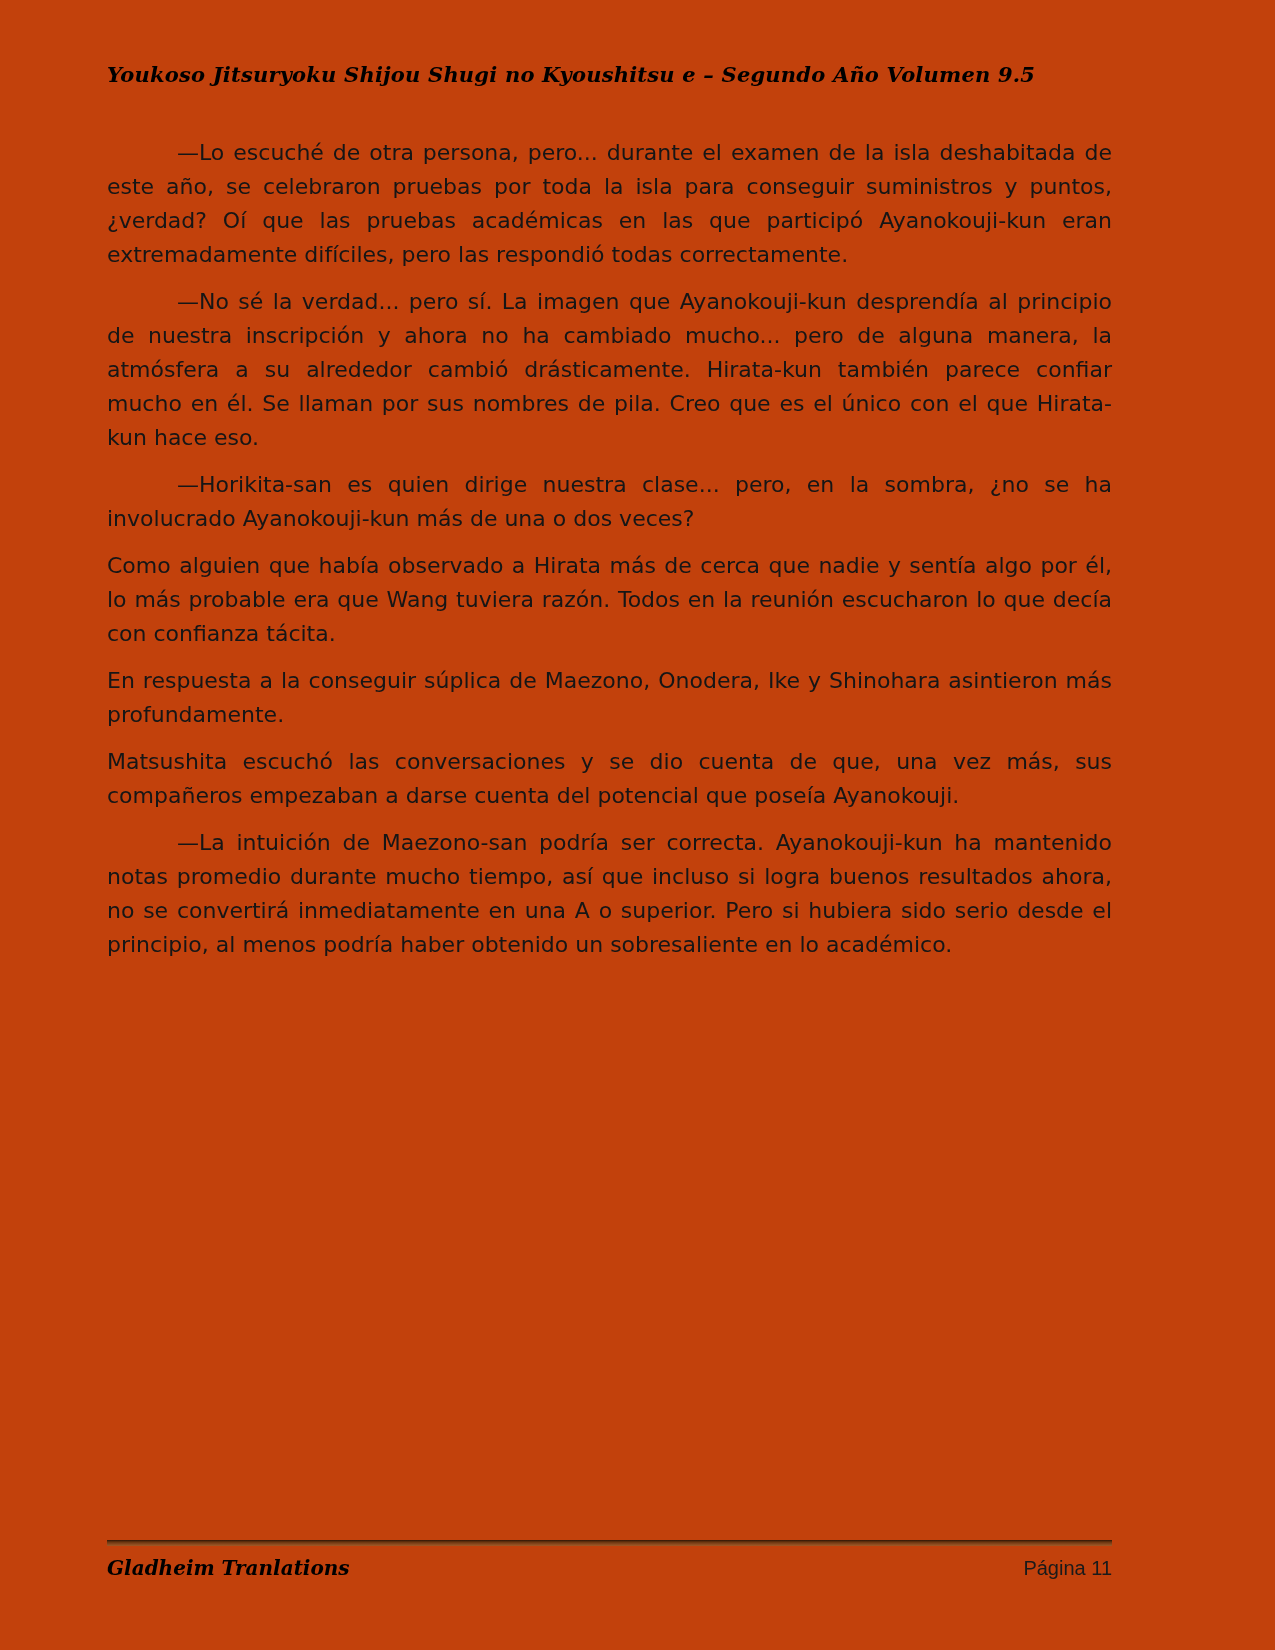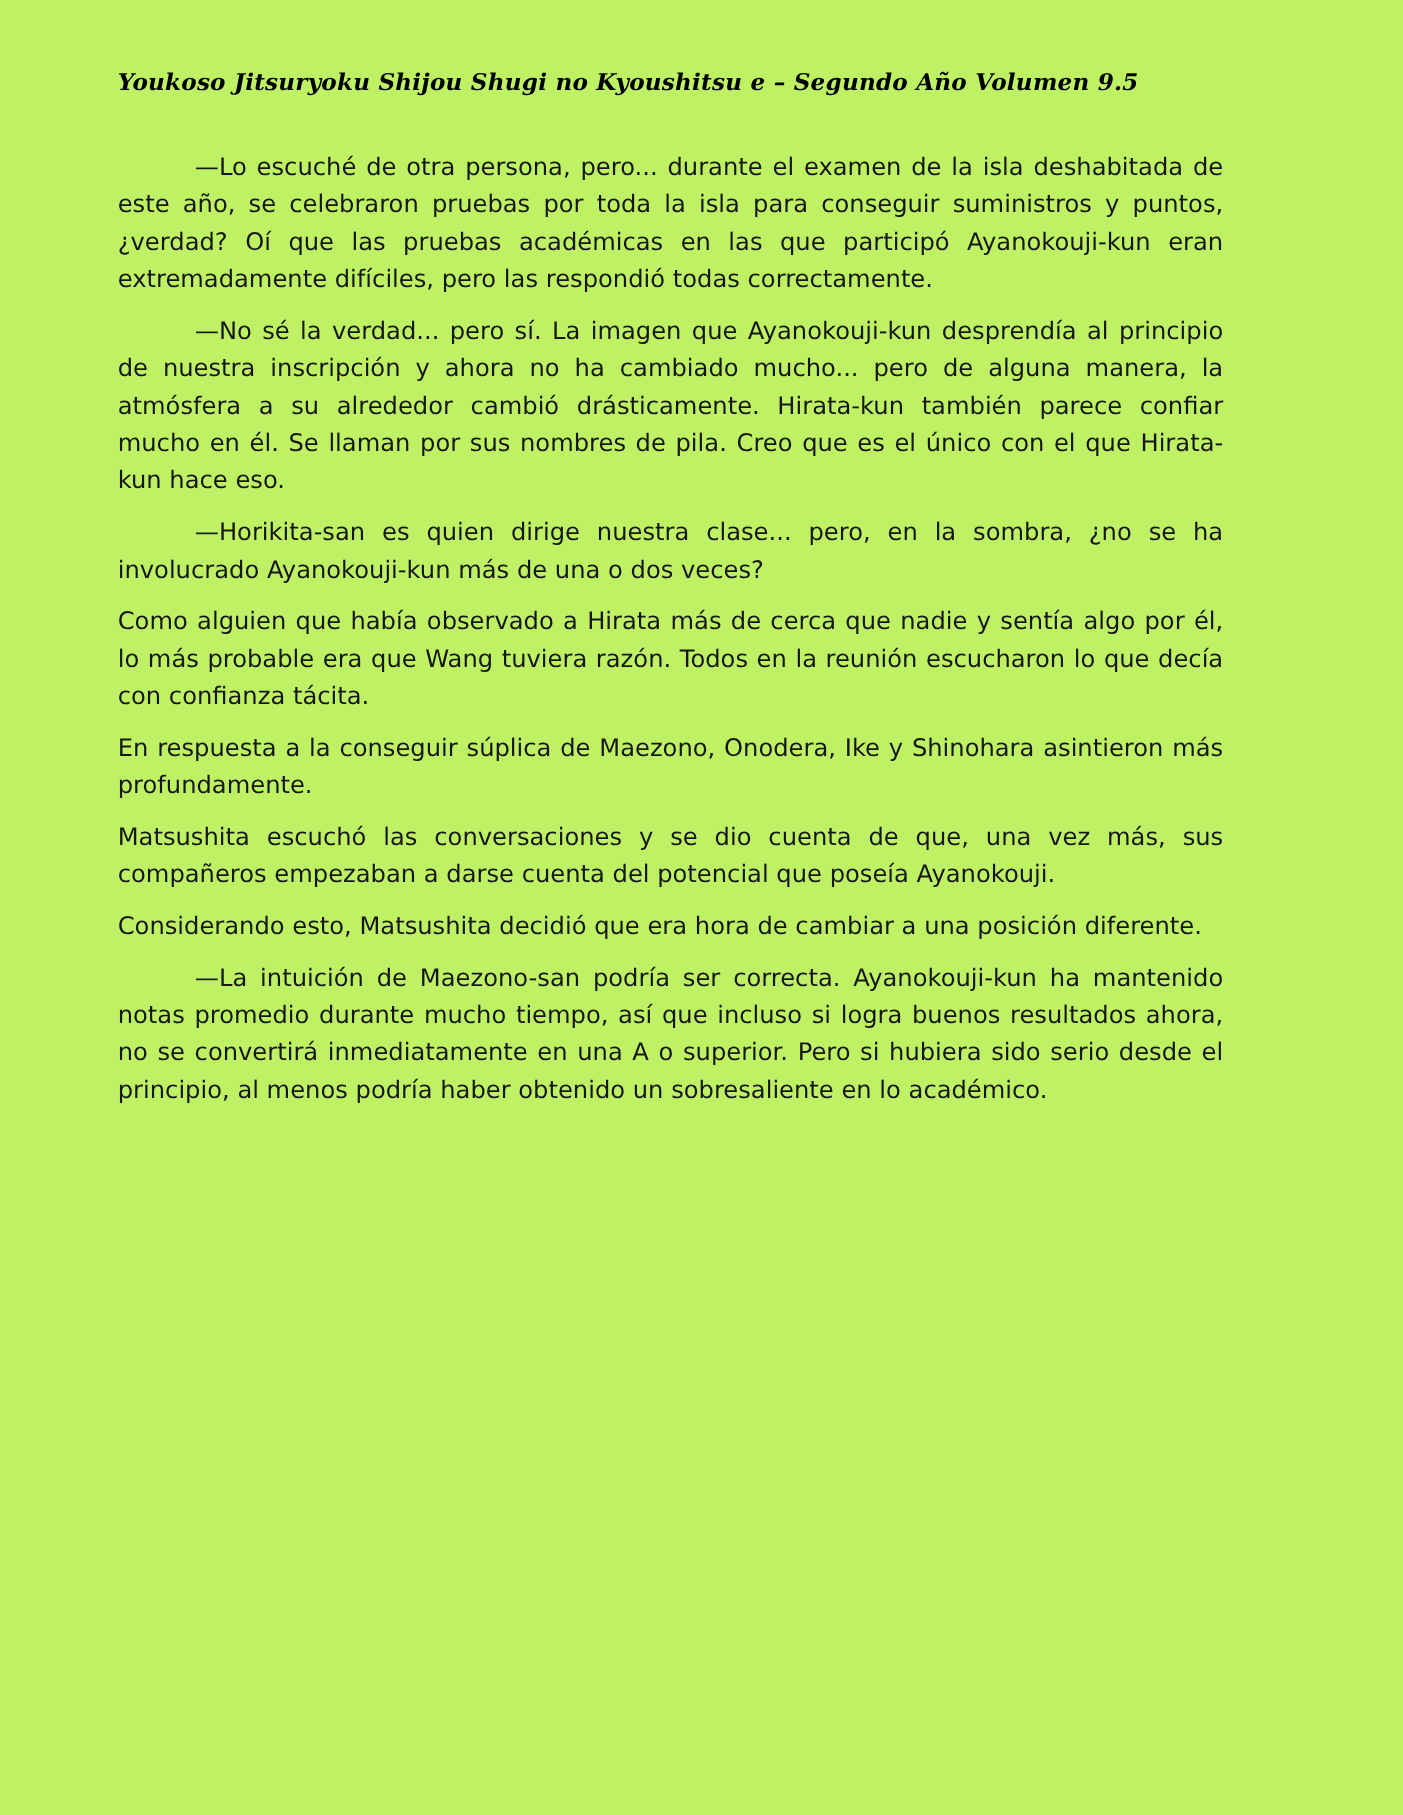--- a/index.html
+++ b/index.html
@@ -2,21 +2,21 @@
 <html style="--rule-color: #8a4a1f;"><head>
 <meta charset="utf-8">
 <style>
   * { box-sizing: border-box; }
   html, body { margin: 0; padding: 0; background: #ffffff; }
   .page {
     position: relative;
     width: 1275px;
     height: 1650px;
     margin: 0 auto;
-    background: #bef264;
+    background: #c2410c;
     color: #111111;
     overflow: hidden;
   }
   .header {
     position: absolute;
     top: 62px;
     left: 107px;
     width: 1005px;
   }
   .header-title {
@@ -78,18 +78,24 @@
     <span class="header-title">Youkoso Jitsuryoku Shijou Shugi no Kyoushitsu e – Segundo Año Volumen 9.5</span>
   </div>
 
   <div class="body-text" id="paragraphs">
       <p class="para indent">—Lo escuché de otra persona, pero... durante el examen de la isla deshabitada de este año, se celebraron pruebas por toda la isla para conseguir suministros y puntos, ¿verdad? Oí que las pruebas académicas en las que participó Ayanokouji-kun eran extremadamente difíciles, pero las respondió todas correctamente.</p>
       <p class="para indent">—No sé la verdad... pero sí. La imagen que Ayanokouji-kun desprendía al principio de nuestra inscripción y ahora no ha cambiado mucho... pero de alguna manera, la atmósfera a su alrededor cambió drásticamente. Hirata-kun también parece confiar mucho en él. Se llaman por sus nombres de pila. Creo que es el único con el que Hirata-kun hace eso.</p>
       <p class="para indent">—Horikita-san es quien dirige nuestra clase... pero, en la sombra, ¿no se ha involucrado Ayanokouji-kun más de una o dos veces?</p>
       <p class="para">Como alguien que había observado a Hirata más de cerca que nadie y sentía algo por él, lo más probable era que Wang tuviera razón. Todos en la reunión escucharon lo que decía con confianza tácita.</p>
       <p class="para">En respuesta a la conseguir súplica de Maezono, Onodera, Ike y Shinohara asintieron más profundamente.</p>
       <p class="para">Matsushita escuchó las conversaciones y se dio cuenta de que, una vez más, sus compañeros empezaban a darse cuenta del potencial que poseía Ayanokouji.</p>
-      <p class="para">Considerando esto, Matsushita decidió que era hora de cambiar a una posición diferente.</p>
       <p class="para indent">—La intuición de Maezono-san podría ser correcta. Ayanokouji-kun ha mantenido notas promedio durante mucho tiempo, así que incluso si logra buenos resultados ahora, no se convertirá inmediatamente en una A o superior. Pero si hubiera sido serio desde el principio, al menos podría haber obtenido un sobresaliente en lo académico.</p>
     </div>
 
+  <div class="footer">
+    <div class="footer-rule"></div>
+    <div class="footer-row">
+      <span class="footer-left">Gladheim Tranlations</span>
+      <span class="footer-right">Página 11</span>
+    </div>
+  </div>
 
 </div>
 
 </body></html>

